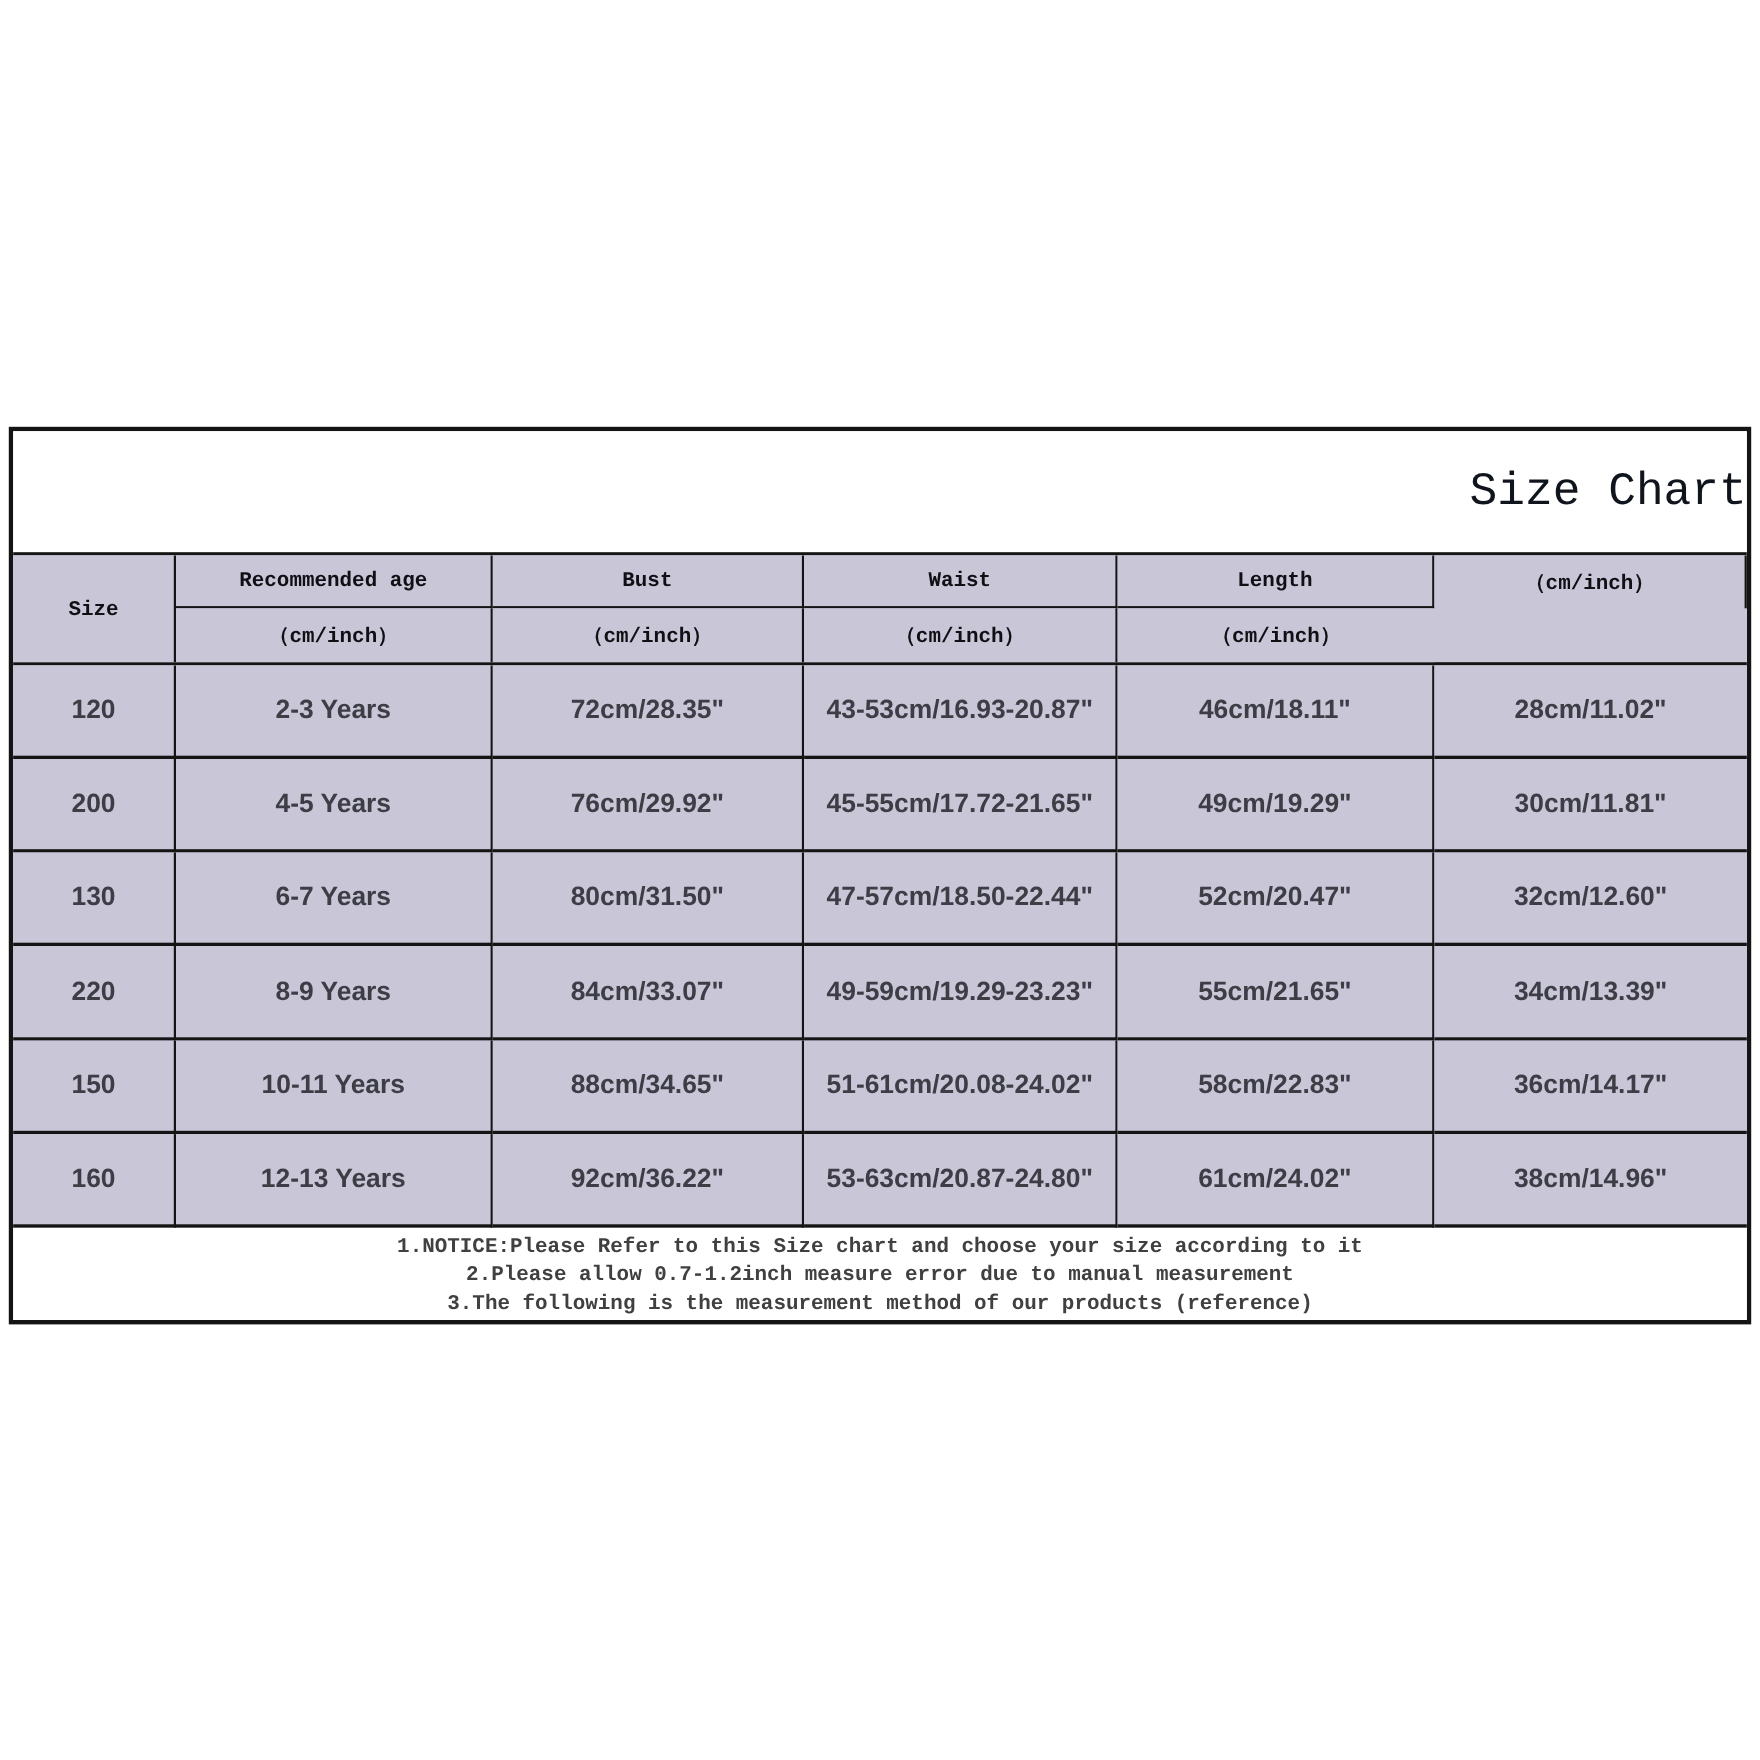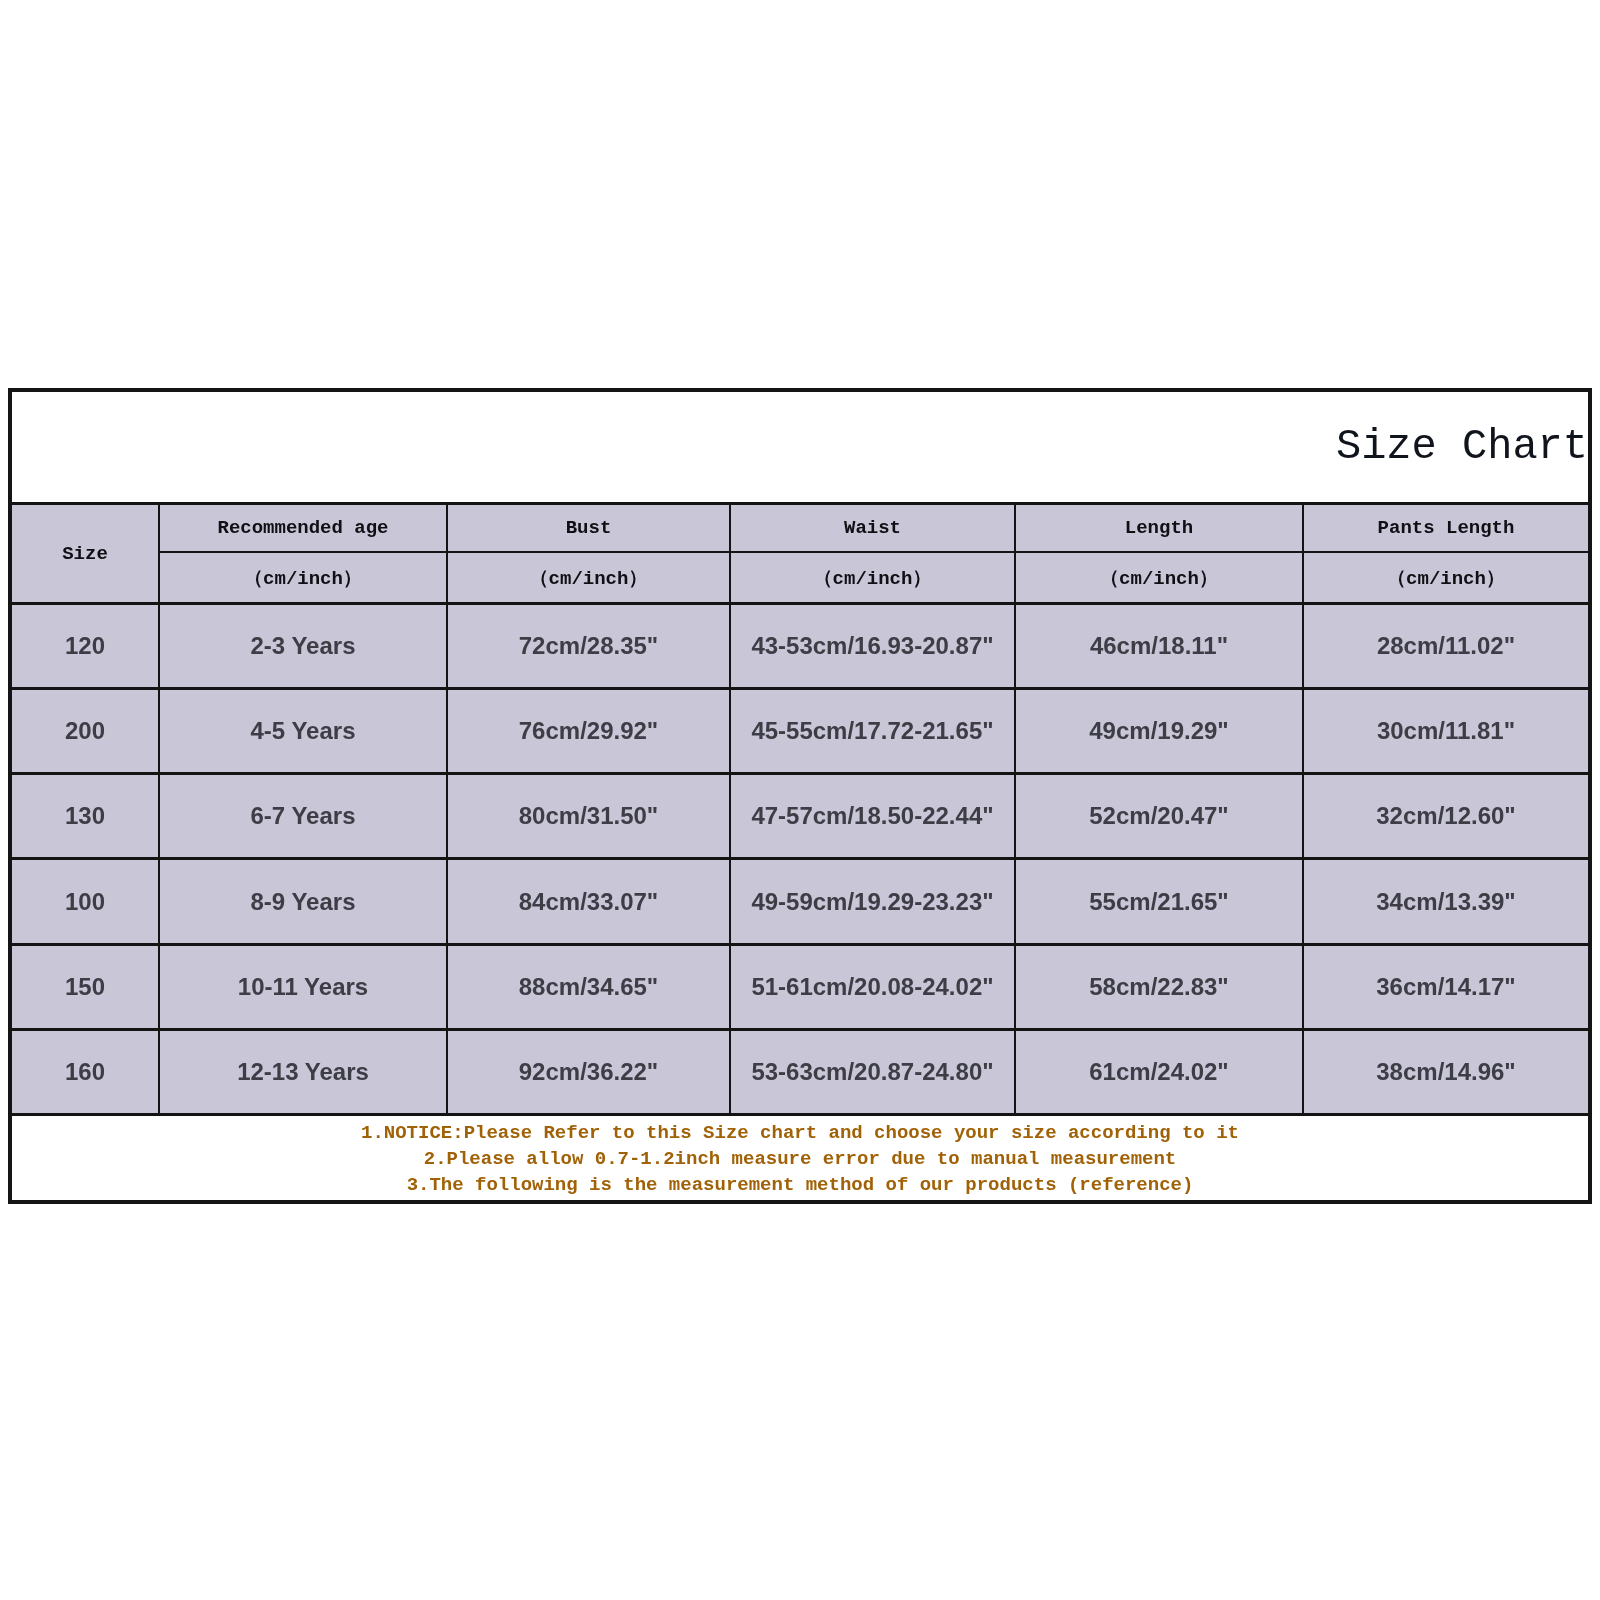--- a/index.html
+++ b/index.html
@@ -98,41 +98,40 @@
     box-sizing: border-box;
     background: #ffffff;
     padding-top: 4px;
     text-align: center;
   }
   .note-line {
     font-family: "Liberation Mono", monospace;
     font-weight: bold;
     font-size: 19px;
     line-height: 26px;
-    color: #a16207;
+    color: #404040;
     white-space: nowrap;
   }
 </style>
 </head>
 <body>
 
 <div class="canvas">
   <div class="size-table">
 
     <div class="title-area">
       <span class="title-text">Size Chart</span>
     </div>
 
     <div class="hdr-grid">
       <div class="hdr-cell size-cell">Size</div>
       <div class="hdr-cell top-row">Recommended age</div>
       <div class="hdr-cell top-row">Bust</div>
       <div class="hdr-cell top-row">Waist</div>
       <div class="hdr-cell top-row">Length</div>
-      <div class="hdr-cell top-row last">Pants Length</div>
       <div class="hdr-cell">（cm/inch）</div>
       <div class="hdr-cell">（cm/inch）</div>
       <div class="hdr-cell">（cm/inch）</div>
       <div class="hdr-cell">（cm/inch）</div>
       <div class="hdr-cell last">（cm/inch）</div>
     </div>
 
     <div class="data-grid">
       <div class="t-row">
         <div class="t-cell">120</div>
@@ -152,21 +151,21 @@
       </div>
       <div class="t-row">
         <div class="t-cell">130</div>
         <div class="t-cell">6-7 Years</div>
         <div class="t-cell">80cm/31.50"</div>
         <div class="t-cell">47-57cm/18.50-22.44"</div>
         <div class="t-cell">52cm/20.47"</div>
         <div class="t-cell last">32cm/12.60"</div>
       </div>
       <div class="t-row">
-        <div class="t-cell">100</div>
+        <div class="t-cell">220</div>
         <div class="t-cell">8-9 Years</div>
         <div class="t-cell">84cm/33.07"</div>
         <div class="t-cell">49-59cm/19.29-23.23"</div>
         <div class="t-cell">55cm/21.65"</div>
         <div class="t-cell last">34cm/13.39"</div>
       </div>
       <div class="t-row">
         <div class="t-cell">150</div>
         <div class="t-cell">10-11 Years</div>
         <div class="t-cell">88cm/34.65"</div>

